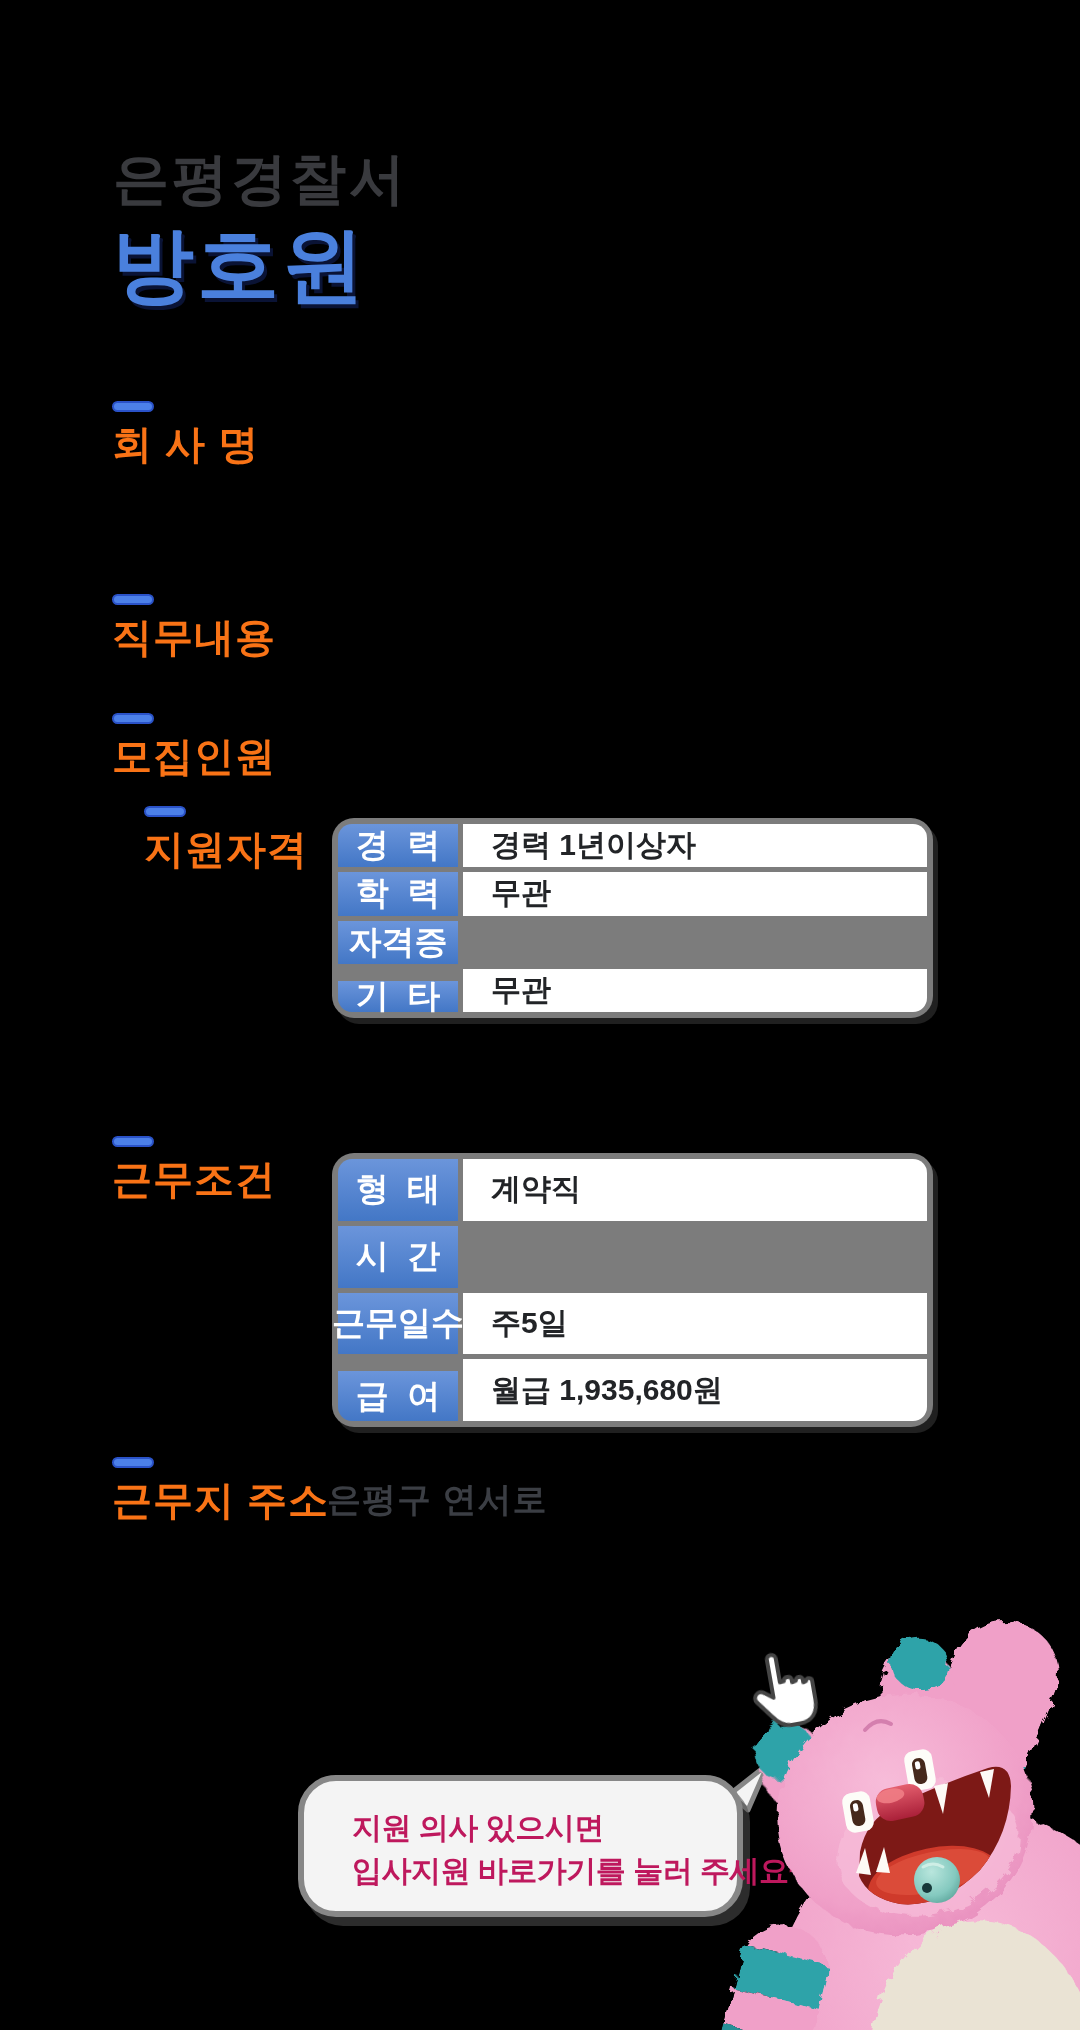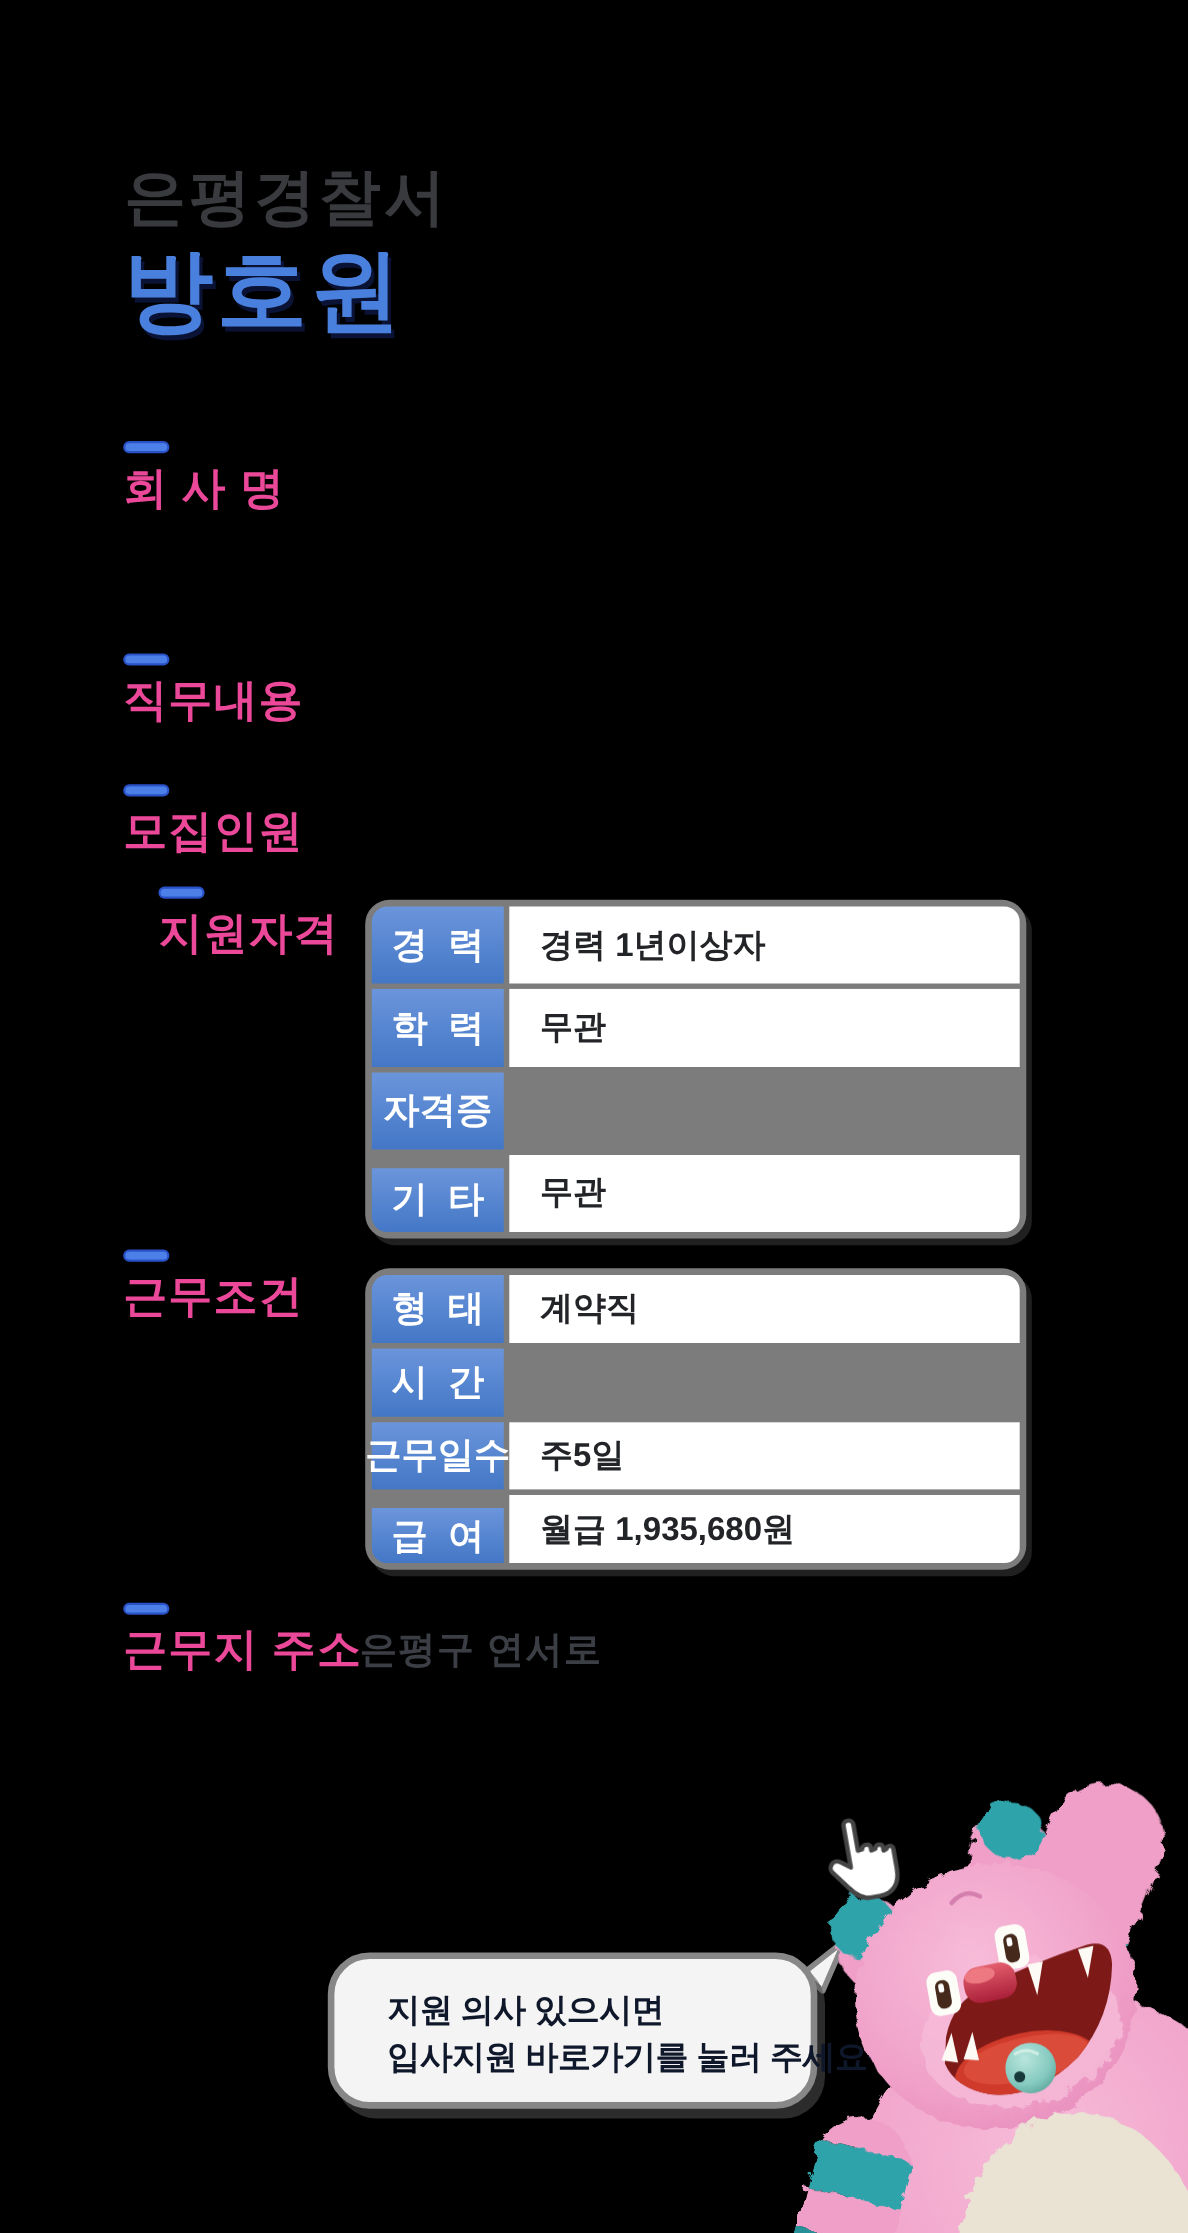--- a/index.html
+++ b/index.html
@@ -19,33 +19,33 @@
     letter-spacing:3px;line-height:1.05;
     text-shadow:3px 4px 0 rgba(18,34,96,.55);
   }
   
   .section{position:absolute;left:112px;}
   .dash{
     width:42px;height:11px;border-radius:6px;background:#4c80e8;
     border:2px solid #2a52c8;margin-bottom:12px;
   }
   .sec-label{
-    font-size:40px;font-weight:800;color:#ec4899;letter-spacing:1px;white-space:pre;line-height:1;
+    font-size:40px;font-weight:800;color:#f97316;letter-spacing:1px;white-space:pre;line-height:1;
   }
   .address-value{
     left:327px;top:1477px;font-size:34px;font-weight:700;color:#3b3e44;
     letter-spacing:1px;white-space:pre;
   }
   
   .info-table{
     left:332px;width:601px;background:#7c7c7c;border-radius:22px;
     padding:6px;display:flex;flex-direction:column;gap:5px;
     box-shadow:5px 6px 0 rgba(70,70,70,.45);
   }
-  .t-qual{top:818px;height:308px;}
+  .t-qual{top:818px;height:200px;}
   .t-cond{top:1153px;height:274px;}
   .trow{flex:1;display:flex;gap:5px;min-height:0;}
   .tkey{
     width:120px;flex:0 0 120px;display:flex;align-items:center;justify-content:center;
     background:linear-gradient(180deg,#6b95db 0%,#4377c6 100%);
     color:#fff;font-weight:800;font-size:33px;white-space:pre;letter-spacing:0;
   }
   .tval{
     flex:1;background:#fff;display:flex;align-items:center;padding-left:28px;
     font-size:30px;font-weight:600;color:#222427;white-space:pre;
@@ -65,21 +65,21 @@
   }
   
   .bubble-tail{left:724px;top:1760px;}
   .speech-bubble{
     left:298px;top:1775px;width:445px;height:142px;border-radius:38px;
     background:#f4f4f4;border:6px solid #878787;
     box-shadow:7px 9px 0 rgba(80,80,80,.55);
     padding:26px 30px 0 48px;
   }
   .bubble-line{
-    font-size:30px;font-weight:600;color:#0f172a;line-height:1.42;
+    font-size:30px;font-weight:600;color:#be185d;line-height:1.42;
     letter-spacing:-0.5px;white-space:pre;
   }
   .cursor-icon{left:748px;top:1650px;}
   .mascot{left:690px;top:1590px;}
 </style>
 </head>
 <body>
 
 <div id="stage">
 

